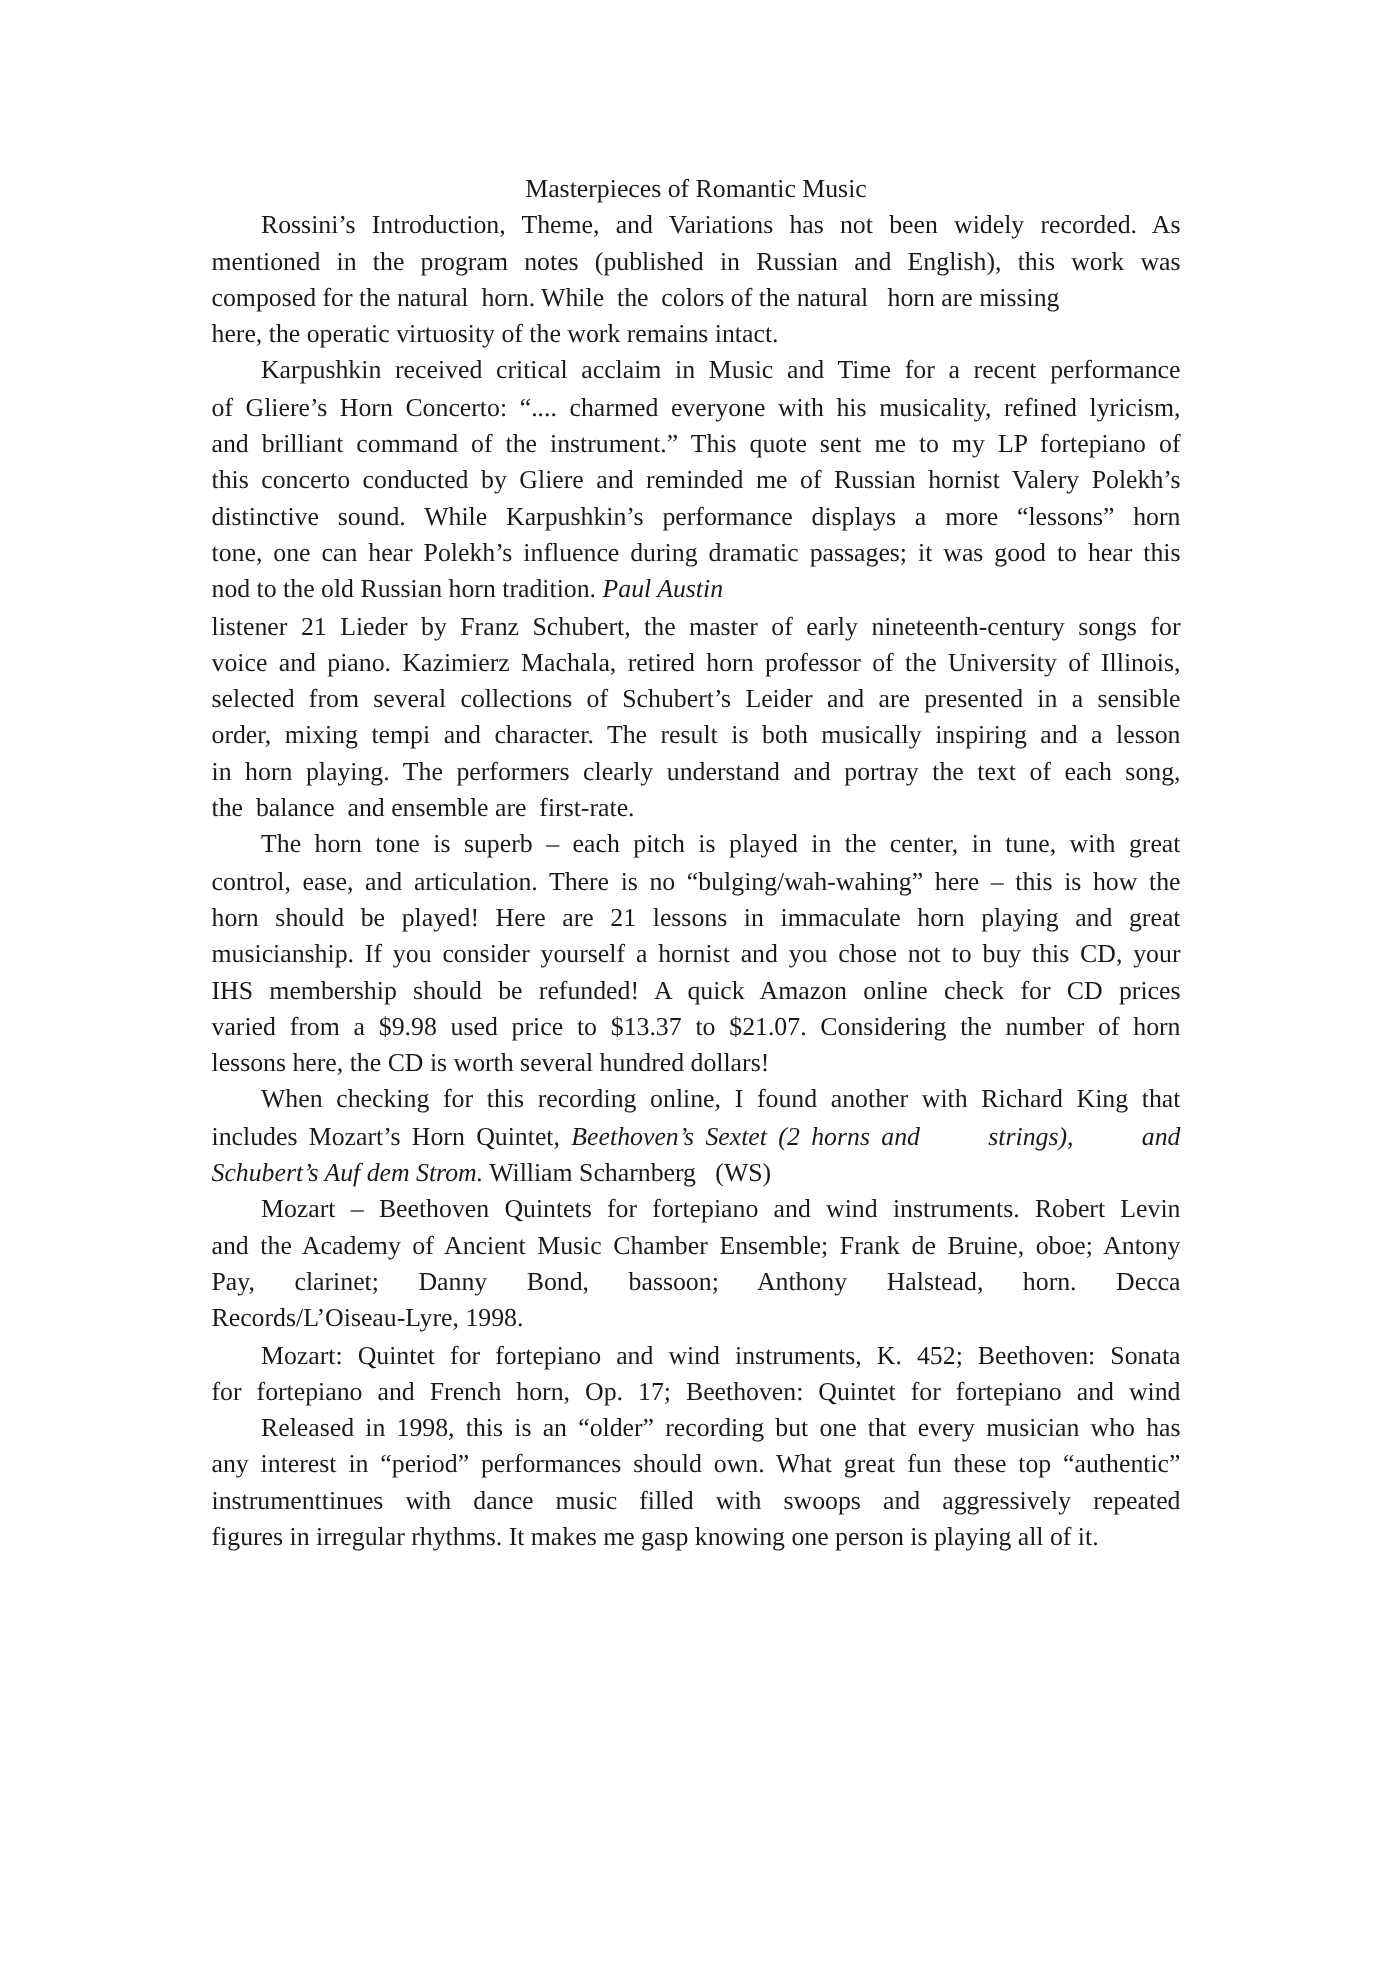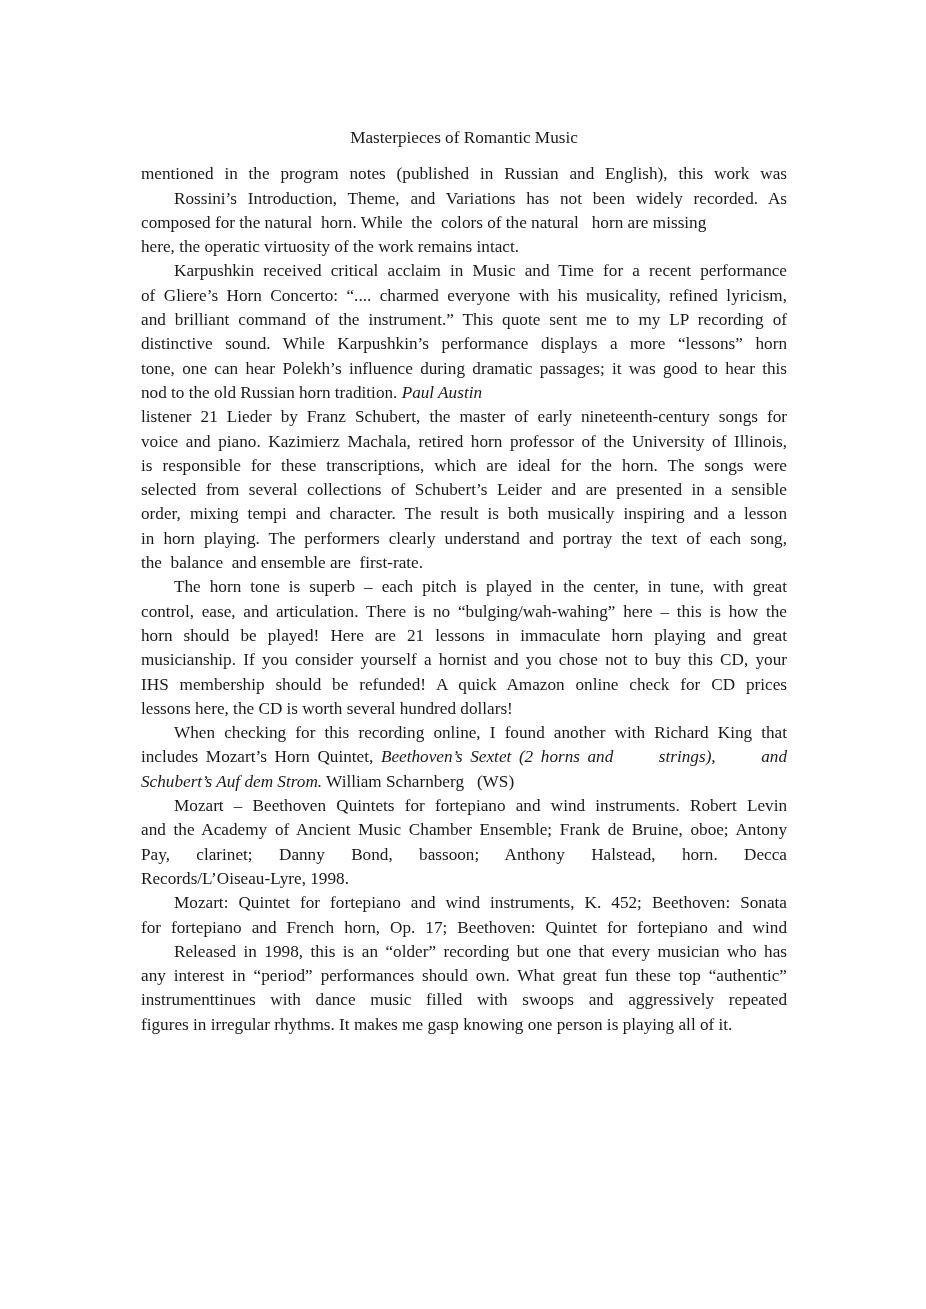--- a/index.html
+++ b/index.html
@@ -2,67 +2,68 @@
 <html><head>
 <meta charset="utf-8">
 <style>
   html, body { margin: 0; padding: 0; background: #ffffff; }
   body { width: 926px; height: 1309px; position: relative; overflow: hidden; }
   .page {
     position: absolute; left: 141px; top: 114px; width: 646px;
     font-family: "Liberation Serif", serif; font-size: 17.2px; line-height: 24.3px;
     color: #1a1a1a;
   }
-  .title { text-align: center; margin: 12px; padding-left: 0; }
+  .title { text-align: center; margin: 0; padding-left: 0; }
   .line { display: block; white-space: nowrap; text-align: justify; text-align-last: justify; }
   .line.last { text-align-last: left; }
   .line.indent { text-indent: 33px; }
   .line.left { text-align: left; text-align-last: left; }
   p { margin: 0; }
   em { font-style: italic; }
 </style>
 </head>
 <body>
 
 <div class="page">
   <p class="title">Masterpieces of Romantic Music</p>
 
   <p>
+    <span class="line indent">Rossini’s Introduction, Theme, and Variations has not been widely recorded. As</span>
     <span class="line">mentioned in the program notes (published in Russian and English), this work was</span>
-    <span class="line indent">Rossini’s Introduction, Theme, and Variations has not been widely recorded. As</span>
     <span class="line left" style="white-space:pre;">composed for the natural  horn. While  the  colors of the natural   horn are missing</span>
     <span class="line last">here, the operatic virtuosity of the work remains intact.</span>
   </p>
 
   <p>
     <span class="line indent">Karpushkin received critical acclaim in Music and Time for a recent performance</span>
     <span class="line">of Gliere’s Horn Concerto: “.... charmed everyone with his musicality, refined lyricism,</span>
-    <span class="line">and   brilliant command of the instrument.” This quote sent me to my LP recording of</span>
+    <span class="line">and   brilliant command of the instrument.” This quote sent me to my LP fortepiano of</span>
+    <span class="line">this concerto conducted by Gliere and reminded me of Russian hornist Valery Polekh’s</span>
     <span class="line">distinctive sound. While Karpushkin’s performance displays a more “lessons” horn</span>
     <span class="line">tone, one can hear Polekh’s influence during dramatic passages; it was good to hear this</span>
     <span class="line last"><span>nod to the old Russian horn tradition.</span> <em>Paul Austin</em></span>
   </p>
 
 
   <p>
     <span class="line">listener 21 Lieder by Franz Schubert, the master of early nineteenth-century songs for</span>
     <span class="line">voice and piano. Kazimierz Machala, retired horn professor of the University of Illinois,</span>
-    <span class="line">is responsible for these transcriptions, which are ideal for the horn. The songs were</span>
     <span class="line">selected from several collections of Schubert’s Leider and are presented in a sensible</span>
     <span class="line">order, mixing tempi and character. The result is both musically inspiring and a lesson</span>
     <span class="line">in horn playing. The performers clearly understand and portray the text of each song,</span>
     <span class="line last" style="white-space:pre;">the  balance  and ensemble are  first-rate.</span>
   </p>
 
   <p>
     <span class="line indent">The horn tone is superb – each pitch is played in the center, in tune, with great</span>
     <span class="line">control, ease, and articulation. There is no “bulging/wah-wahing” here – this is how the</span>
     <span class="line">horn should be played! Here are 21 lessons in immaculate horn playing and great</span>
     <span class="line">musicianship. If you consider yourself a hornist and you chose not to buy this CD, your</span>
     <span class="line">IHS membership should be refunded! A quick Amazon online check for CD prices</span>
+    <span class="line">varied from  a $9.98 used price to $13.37 to $21.07. Considering the  number  of  horn</span>
     <span class="line last">lessons here, the CD is worth several hundred dollars!</span>
   </p>
 
   <p>
     <span class="line indent">When checking for this recording online, I found another with Richard King that</span>
     <span class="line" style="white-space:pre;"><span>includes Mozart’s Horn Quintet,</span> <em>Beethoven’s Sextet (2 horns and      strings),      and</em></span>
     <span class="line last" style="white-space:pre;"><em>Schubert’s Auf dem Strom.</em> <span>William Scharnberg   (WS)</span></span>
   </p>
 
   <p>

